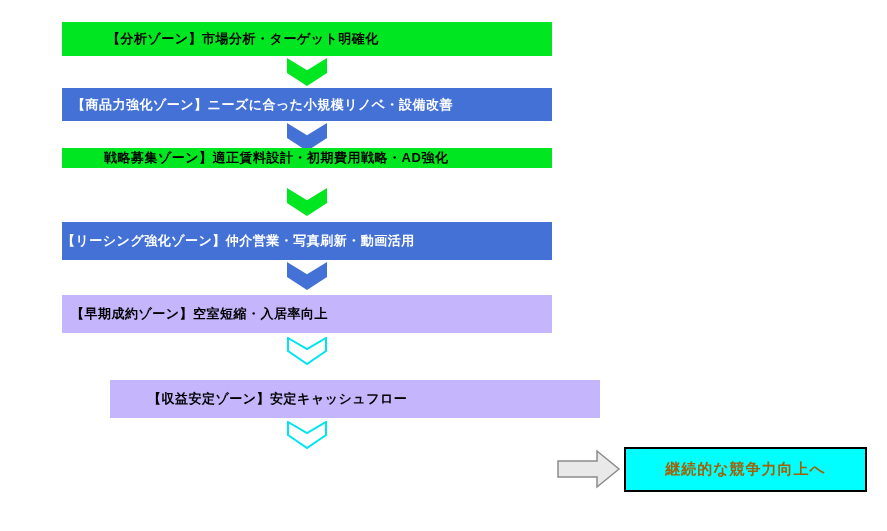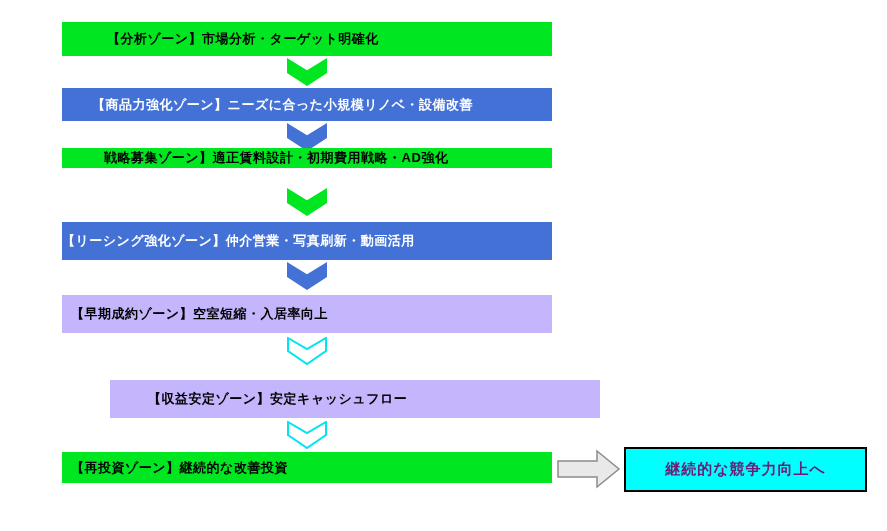--- a/index.html
+++ b/index.html
@@ -25,21 +25,21 @@
     font-weight: bold;
     font-size: 13px;
     letter-spacing: 0.5px;
     white-space: nowrap;
   }
   .green { background: #00e621; color: #000000; }
   .blue  { background: #4371d6; color: #ffffff; }
   .cyan  { background: #c4b5fd; color: #000000; }
 
   .s1 { top: 22px;  height: 34px; padding-left: 45px; }
-  .s2 { top: 88px;  height: 33px; padding-left: 30px; }
+  .s2 { top: 88px;  height: 33px; padding-left: 10px; }
   .s3 { top: 148px; height: 20px; padding-left: 42px; }
   .s4 { top: 222px; height: 38px; padding-left: 0; }
   .s5 { top: 295px; height: 38px; padding-left: 9px; }
   .s6 { top: 380px; height: 38px; padding-left: 38px; margin-left: 48px; }
   .s7 { top: 452px; height: 31px; padding-left: 9px; }
 
   .v-arrow {
     position: absolute;
     left: 287px;
     width: 40px;
@@ -61,21 +61,21 @@
   }
   .result-box {
     position: absolute;
     left: 624px;
     top: 447px;
     width: 243px;
     height: 45px;
     box-sizing: border-box;
     background: #00ffff;
     border: 2px solid #000000;
-    color: #701a75;
+    color: #a16207;
     font-weight: bold;
     font-size: 15px;
     display: flex;
     align-items: center;
     justify-content: center;
     letter-spacing: 1px;
     white-space: nowrap;
   }
   svg { display: block; width: 100%; height: 100%; }
 </style>
@@ -137,23 +137,20 @@
   <div class="step cyan s6">
     <span>【収益安定ゾーン】安定キャッシュフロー</span>
   </div>
 
   <div class="v-arrow a6">
     <svg viewBox="0 0 40 30" preserveAspectRatio="none">
       <path d="M1 1 L20 13 L39 1 L39 15 L20 29 L1 15 Z" fill="#ffffff" stroke="#00e5f0" stroke-width="2"></path>
     </svg>
   </div>
 
-  <div class="step green s7">
-    <span>【再投資ゾーン】継続的な改善投資</span>
-  </div>
 
   <div class="h-arrow">
     <svg viewBox="0 0 64 40" preserveAspectRatio="none">
       <path d="M1 12 L40 12 L40 2 L62 20 L40 38 L40 28 L1 28 Z" fill="#e9e9e9" stroke="#8c8c8c" stroke-width="1.5"></path>
     </svg>
   </div>
 
   <div class="result-box">
     <span>継続的な競争力向上へ</span>
   </div>

